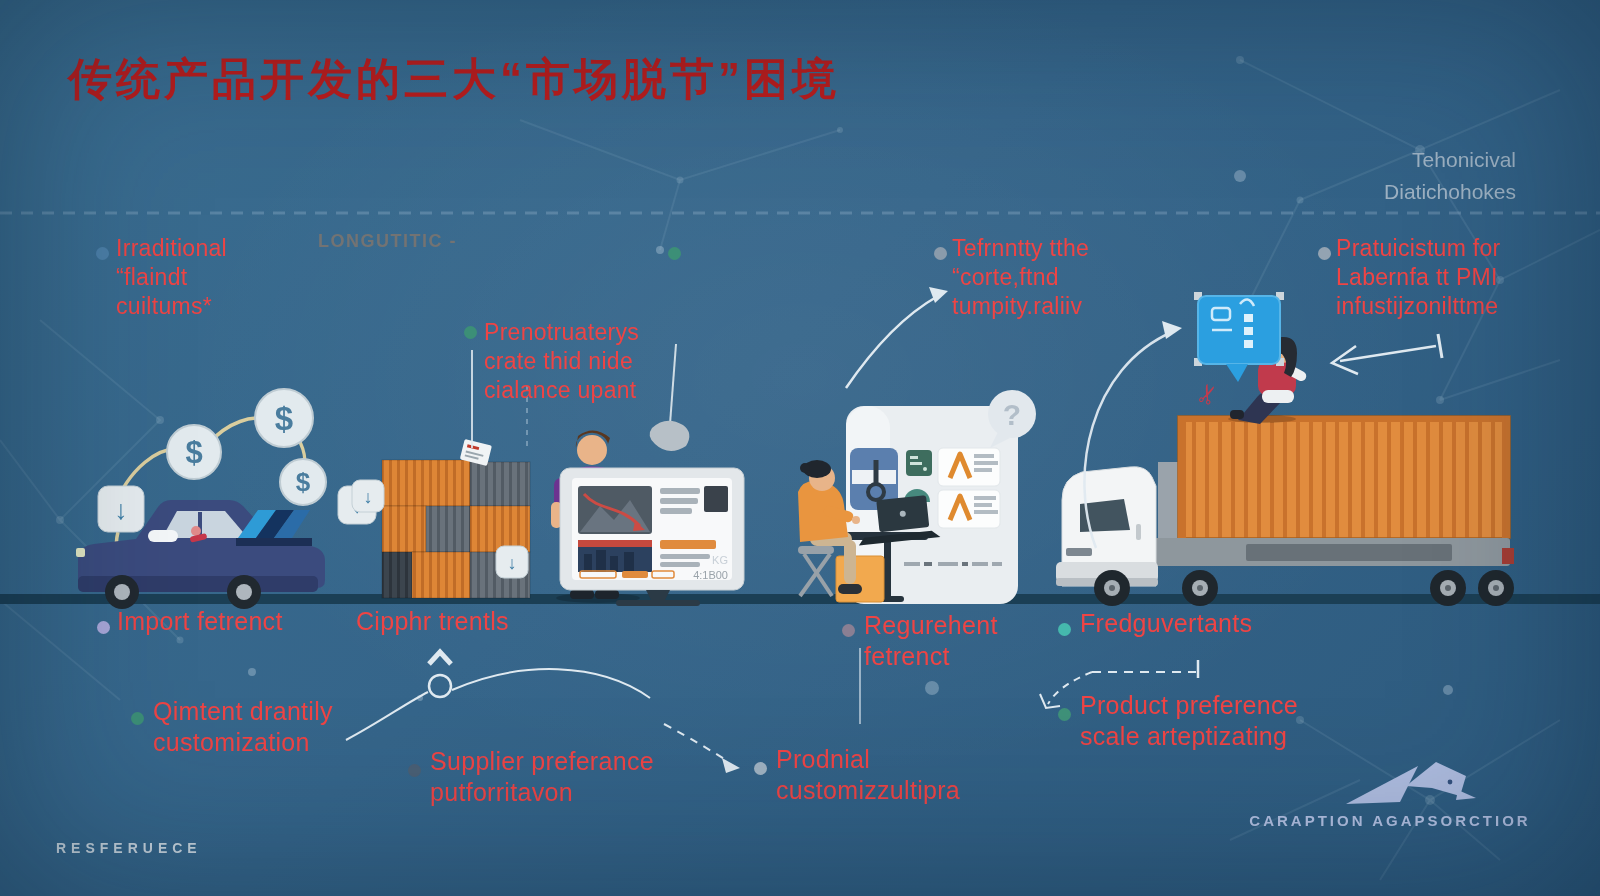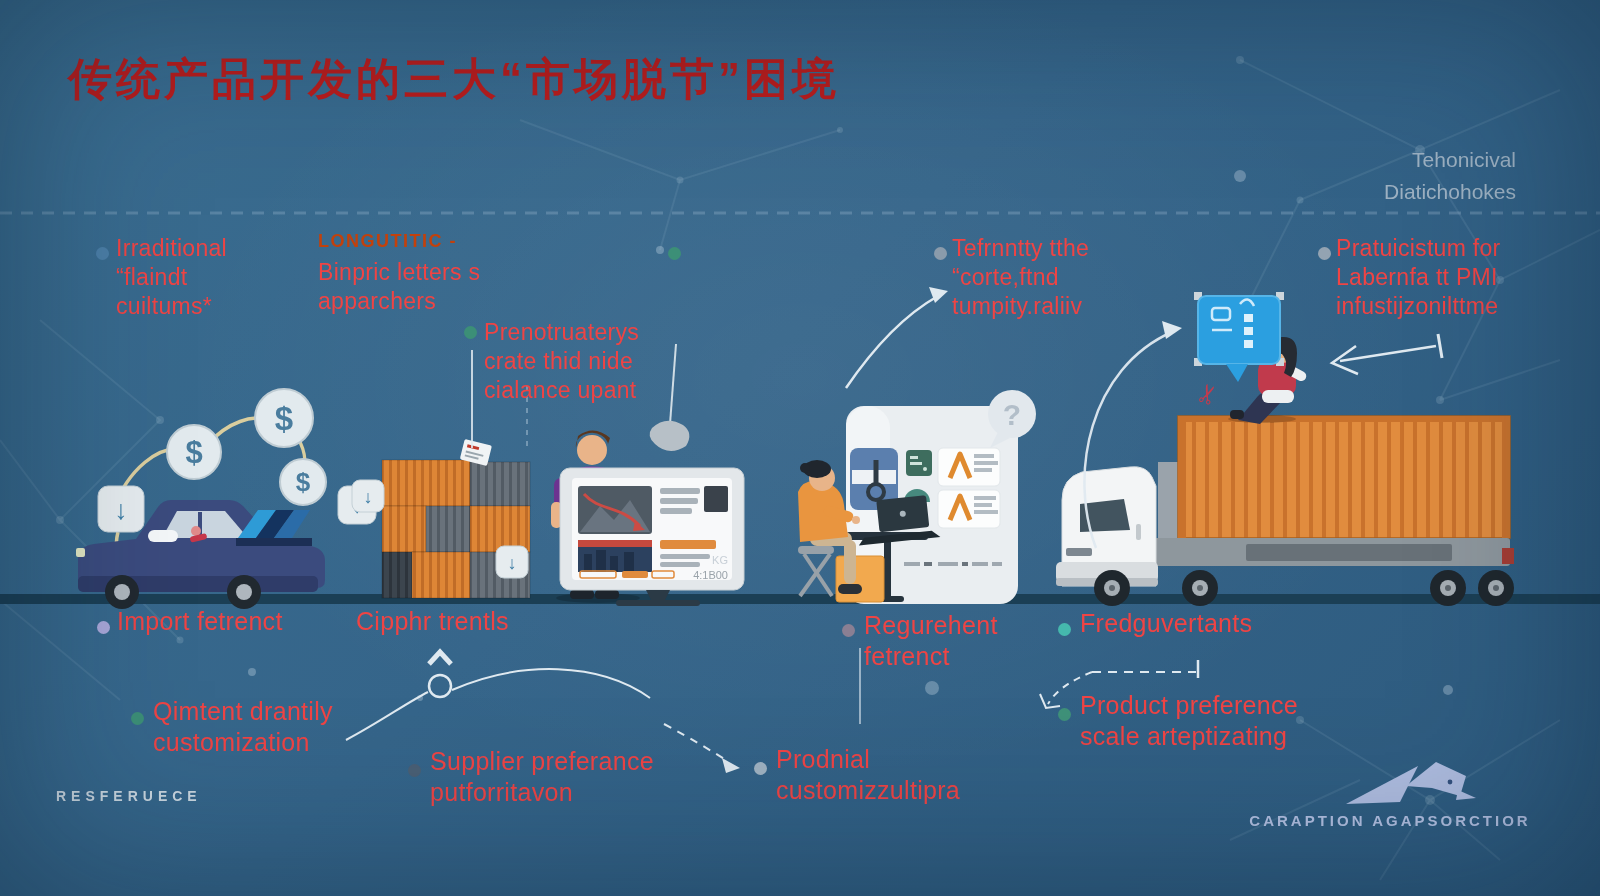--- a/index.html
+++ b/index.html
@@ -16,22 +16,22 @@
   svg.layer{position:absolute;left:0;top:0;}
   .note{position:absolute;white-space:pre-line;color:#ef4444;font-size:23px;
     line-height:29px;font-weight:500;letter-spacing:.3px;}
   .noteB{font-size:25px;line-height:31px;}
   .bullet{position:absolute;width:13px;height:13px;border-radius:50%;}
   .title{position:absolute;left:68px;top:50px;font-size:44px;color:#b91c1c;
     font-weight:600;letter-spacing:4px;white-space:nowrap;}
   .corner{position:absolute;left:1256px;top:120px;width:260px;text-align:right;
     font-size:21px;line-height:32px;color:#9db1c2;white-space:pre-line;font-weight:500;margin-top:24px;}
   .small-label{position:absolute;left:318px;top:231px;font-size:18px;font-weight:700;
-    color:#c2410c;letter-spacing:1.5px;}
-  .footL{position:absolute;left:56px;top:788px;font-size:14px;letter-spacing:5px;
+    color:#737373;letter-spacing:1.5px;}
+  .footL{position:absolute;left:56px;top:840px;font-size:14px;letter-spacing:5px;
     color:#cdd9e2;font-weight:600;}
   .footR{position:absolute;left:1240px;top:812px;width:300px;text-align:center;
     font-size:15px;letter-spacing:3px;color:#b4c1e2;font-weight:600;white-space:nowrap;}
   .logoWrap{position:absolute;left:1340px;top:760px;width:160px;height:50px;}
 </style>
 </head>
 <body>
 
 <div id="stage">
 
@@ -342,22 +342,20 @@
 <div class="title">传统产品开发的三大“市场脱节”困境</div>
 <div class="corner">Tehonicival
 Diatichohokes</div>
 
 <span class="bullet" style="left:96px;top:247px;background:#4b7ea6"></span>
 <div class="note" style="left:116px;top:234px">Irraditional
 “flaindt
 cuiltums*</div>
 
 <div class="small-label">LONGUTITIC -</div>
-<div class="note" style="left:318px;top:258px">Binpric letters s
-apparchers</div>
 
 <span class="bullet" style="left:464px;top:326px;background:#3c8f77"></span>
 <div class="note" style="left:484px;top:318px">Prenotruaterys
 crate thid nide
 cialance upant</div>
 
 <span class="bullet" style="left:668px;top:247px;background:#3c8f77"></span>
 
 <span class="bullet" style="left:934px;top:247px;background:#8a9bab"></span>
 <div class="note" style="left:952px;top:234px">Tefrnntty tthe

